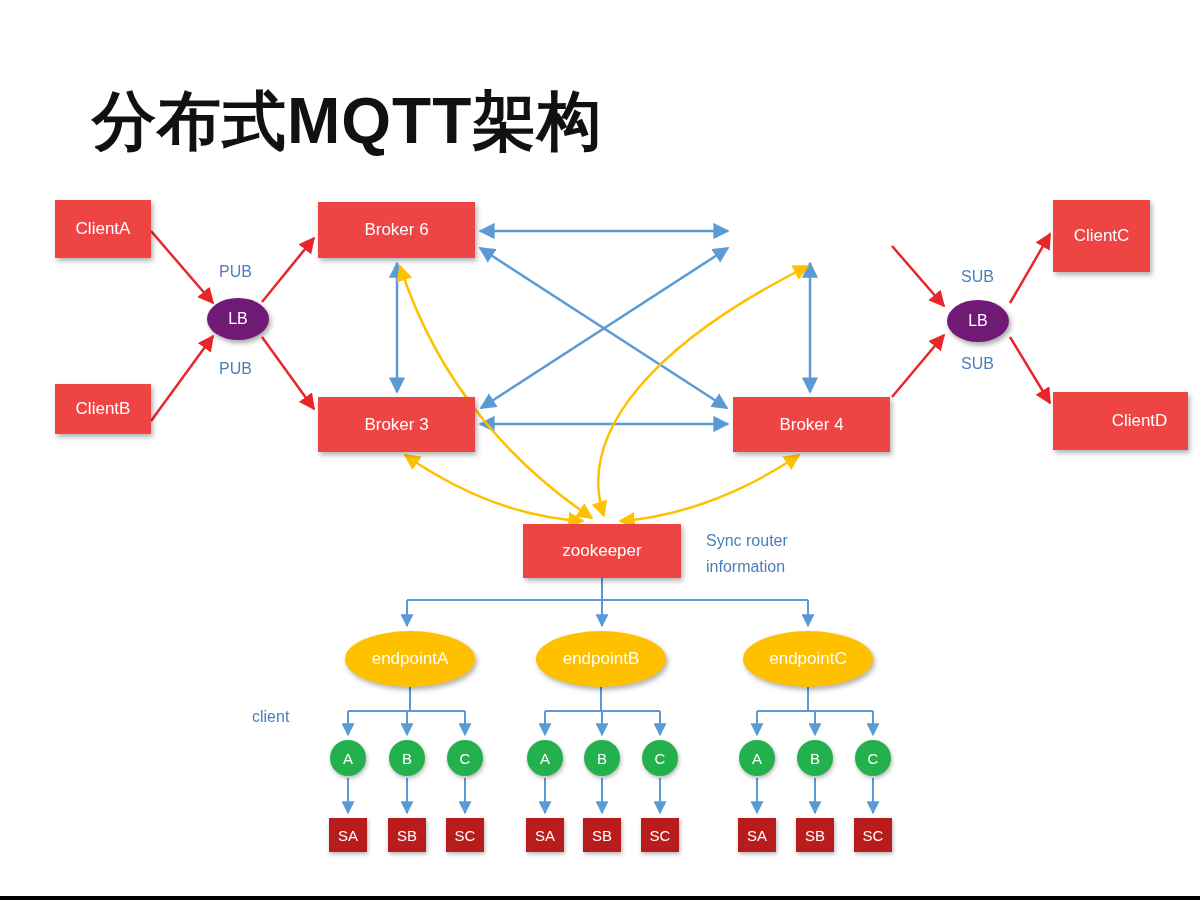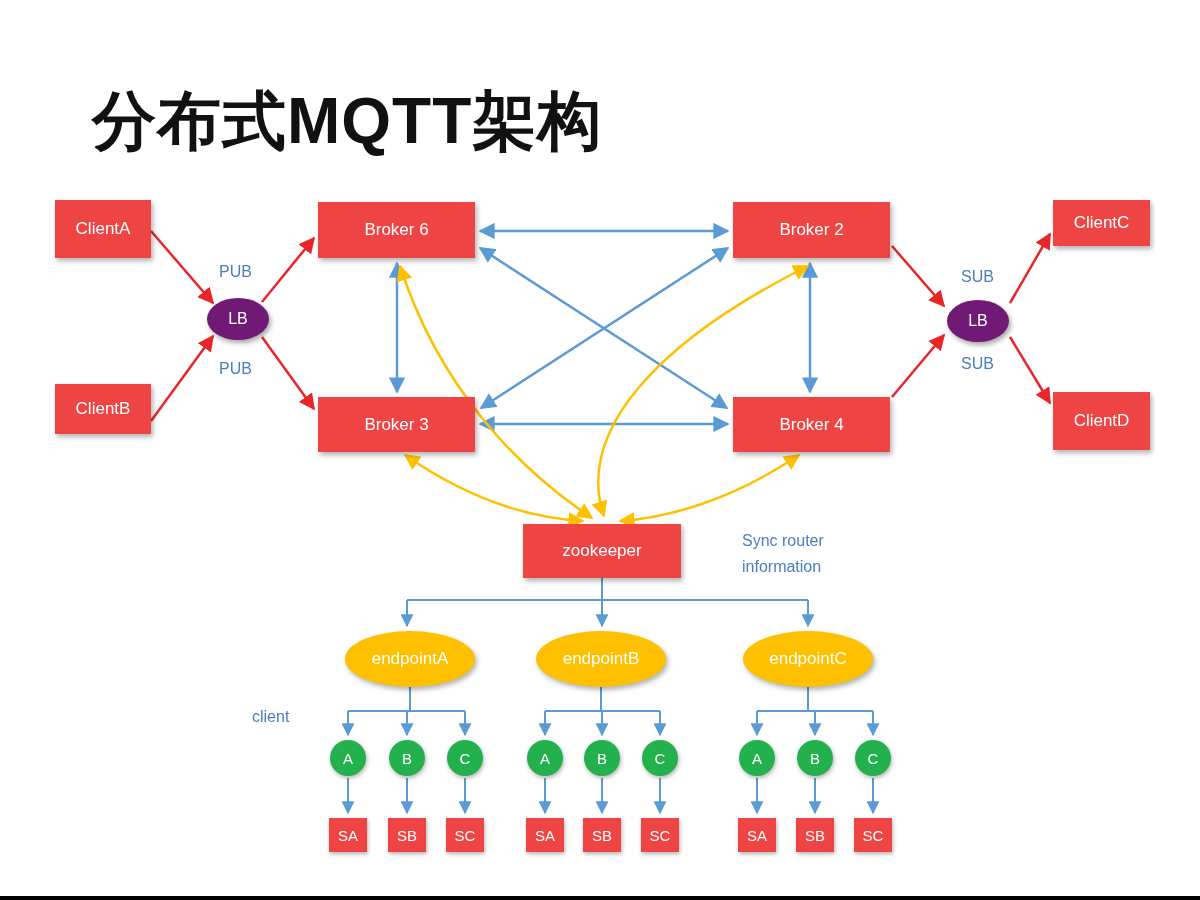--- a/index.html
+++ b/index.html
@@ -65,39 +65,38 @@
     border-radius:50%;
     background:#22b14c;
     color:#ffffff;
     display:flex;align-items:center;justify-content:center;
     font-size:15px;
     box-shadow:1px 2px 4px rgba(0,0,0,.30);
   }
   .sub{
     position:absolute;
     width:38px;height:34px;
-    background:#ef4444;
+    background:#b91c1c;
     color:#ffffff;
     display:flex;align-items:center;justify-content:center;
     font-size:15px;
     box-shadow:1px 2px 4px rgba(0,0,0,.30);
   }
   .lbl{
     position:absolute;
     color:#4a7ebb;
     font-size:16px;
   }
   .note{
     position:absolute;
     left:706px;top:528px;
     width:118px;
     color:#4a7ebb;
     font-size:16px;
     line-height:1.65;
-    margin-left:36px;
   }
   .bottom-edge{
     position:absolute;
     left:0;bottom:0;
     width:100%;height:4px;
     background:#000000;
   }
 </style>
 </head>
 <body>
@@ -195,30 +194,29 @@
   </svg>
 
   <div class="node" style="left:55px;top:200px;width:96px;height:58px;">ClientA</div>
   <div class="node" style="left:55px;top:384px;width:96px;height:50px;">ClientB</div>
 
   <div class="lb" style="left:207px;top:298px;">LB</div>
   <div class="lbl" style="left:219px;top:263px;">PUB</div>
   <div class="lbl" style="left:219px;top:360px;">PUB</div>
 
   <div class="node" style="left:318px;top:202px;width:157px;height:56px;">Broker 6</div>
-  <div class="node" style="left:733px;top:202px;width:157px;height:56px;">Broker 2</div>
   <div class="node" style="left:318px;top:397px;width:157px;height:55px;">Broker 3</div>
   <div class="node" style="left:733px;top:397px;width:157px;height:55px;">Broker 4</div>
 
   <div class="lb" style="left:947px;top:300px;">LB</div>
   <div class="lbl" style="left:961px;top:268px;">SUB</div>
   <div class="lbl" style="left:961px;top:355px;">SUB</div>
 
-  <div class="node" style="left:1053px;top:200px;width:97px;height:46px;">ClientC</div>
-  <div class="node" style="left:1053px;top:392px;width:97px;height:58px;">ClientD</div>
+  <div class="node" style="left:1053px;top:200px;width:97px;height:72px;">ClientC</div>
+  <div class="node" style="left:1053px;top:392px;width:97px;height:58px;padding-left:38px;">ClientD</div>
 
   <div class="node" style="left:523px;top:524px;width:158px;height:54px;">zookeeper</div>
   <div class="note">Sync router information</div>
 
   <div class="endpoint" style="left:345px;top:631px;">endpointA</div>
   <div class="endpoint" style="left:536px;top:631px;">endpointB</div>
   <div class="endpoint" style="left:743px;top:631px;">endpointC</div>
 
   <div class="lbl" style="left:252px;top:708px;">client</div>
 

